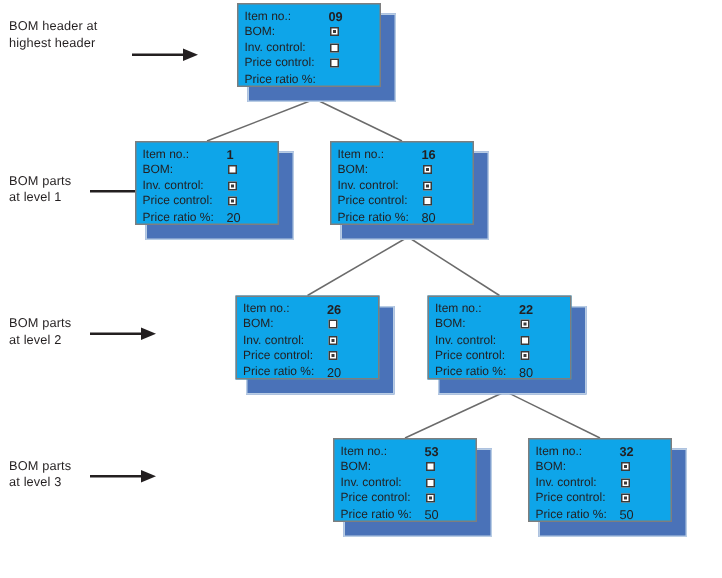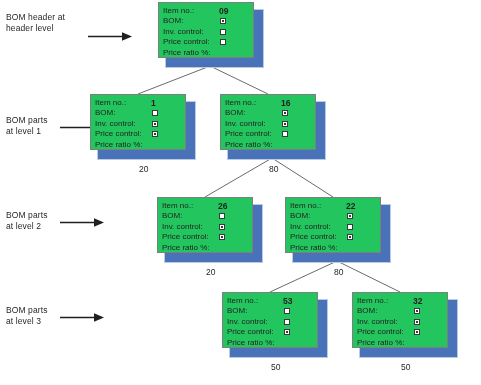--- a/index.html
+++ b/index.html
@@ -53,21 +53,21 @@
     height: 57px;
     background: #4a72b8;
     border: 1px solid #b8cce4;
   }
   .node .card {
     position: absolute;
     left: 0;
     top: 0;
     width: 96px;
     height: 56px;
-    background: #22c55e;
+    background: #0ea5e9;
     border: 1px solid #7e7e7e;
     box-sizing: border-box;
     padding: 3px 4px 0 4px;
   }
   .row {
     position: relative;
     height: 10.4px;
     font-size: 8px;
     line-height: 10.4px;
     color: #231f20;
@@ -78,24 +78,23 @@
   }
   .row .val {
     position: absolute;
     left: 56px;
     top: 0;
     font-weight: bold;
     font-size: 8.5px;
   }
   .row .num {
     position: absolute;
-    left: 44px;
+    left: 56px;
     top: 0;
     font-size: 8.5px;
-    margin-top: 24px;
   }
   
   .cb {
     position: absolute;
     left: 57px;
     top: 2px;
     width: 6px;
     height: 6px;
     border: 1px solid #3a3a3a;
     background: #ffffff;
@@ -121,21 +120,21 @@
       <line x1="210" y1="66" x2="268" y2="94" stroke="#6b6b6b" stroke-width="1"></line>
       <line x1="272" y1="158" x2="205" y2="197" stroke="#6b6b6b" stroke-width="1"></line>
       <line x1="272" y1="158" x2="333" y2="197" stroke="#6b6b6b" stroke-width="1"></line>
       <line x1="337" y1="261" x2="270" y2="292" stroke="#6b6b6b" stroke-width="1"></line>
       <line x1="337" y1="261" x2="400" y2="292" stroke="#6b6b6b" stroke-width="1"></line>
     </svg>
 
   <div id="annotation-layer">
       <div class="annot" style="left: 6px; top: 12px;">
         <div>BOM header at</div>
-        <div>header level</div>
+        <div>highest header</div>
       </div>
       <svg class="annot-arrow" width="44" height="9" viewBox="0 0 44 9" style="position: absolute; left: 88px; top: 32px;">
         <line x1="0" y1="4.5" x2="35" y2="4.5" stroke="#231f20" stroke-width="1.6"></line>
         <polygon points="34,0.3 44,4.5 34,8.7" fill="#231f20"></polygon>
       </svg>
       <div class="annot" style="left: 6px; top: 115px;">
         <div>BOM parts</div>
         <div>at level 1</div>
       </div>
       <svg class="annot-arrow" width="44" height="9" viewBox="0 0 44 9" style="position: absolute; left: 60px; top: 123px;">

